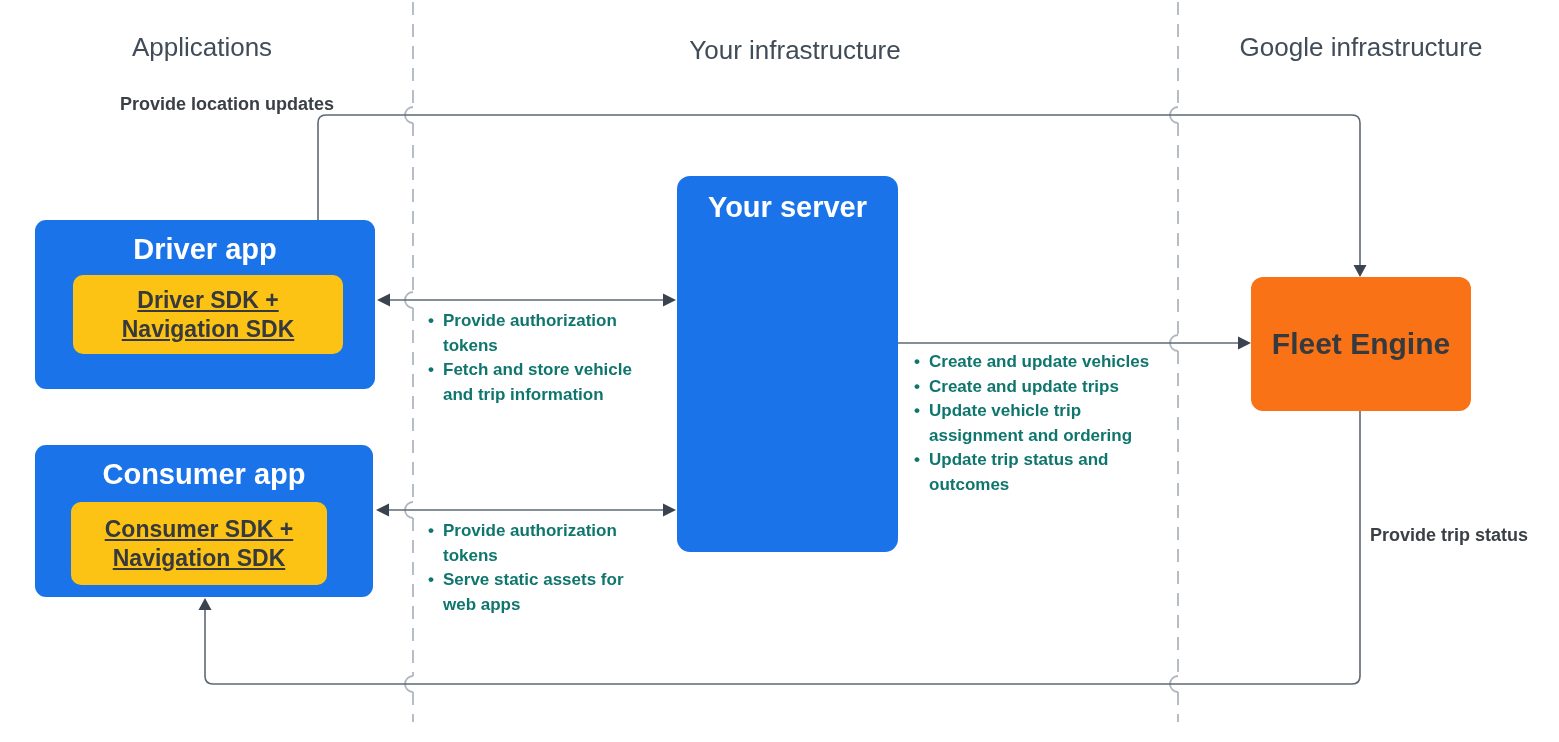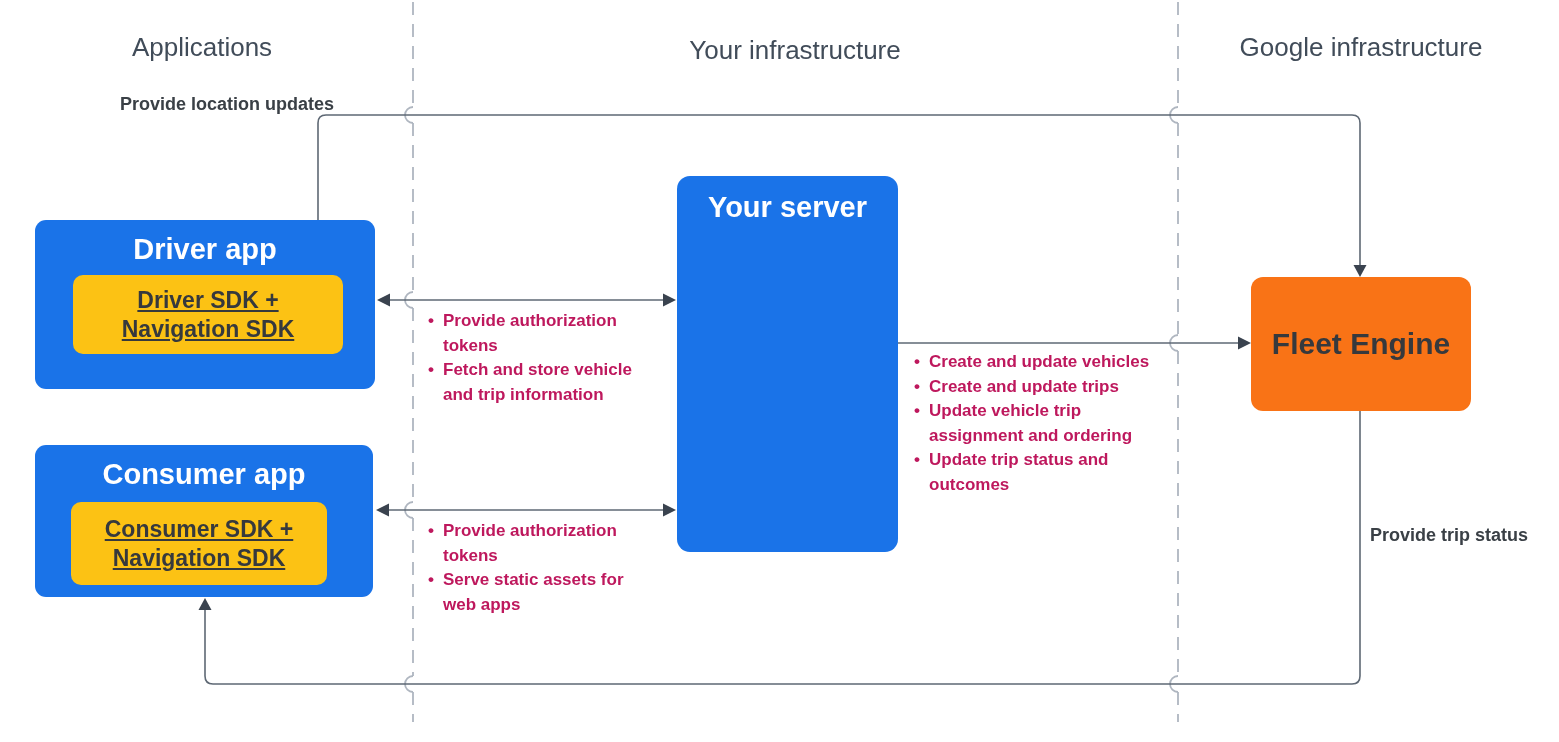--- a/index.html
+++ b/index.html
@@ -79,21 +79,21 @@
     color: #36393D;
   }
   ul.bullets {
     position: absolute;
     margin: 0;
     padding: 0;
     list-style: none;
     font-size: 17px;
     font-weight: 700;
     line-height: 24.5px;
-    color: #be185d;
+    color: #0f766e;
   }
   ul.bullets li {
     position: relative;
     padding-left: 15px;
   }
   ul.bullets li::before {
     content: "\2022";
     position: absolute;
     left: 0;
     top: 0;

